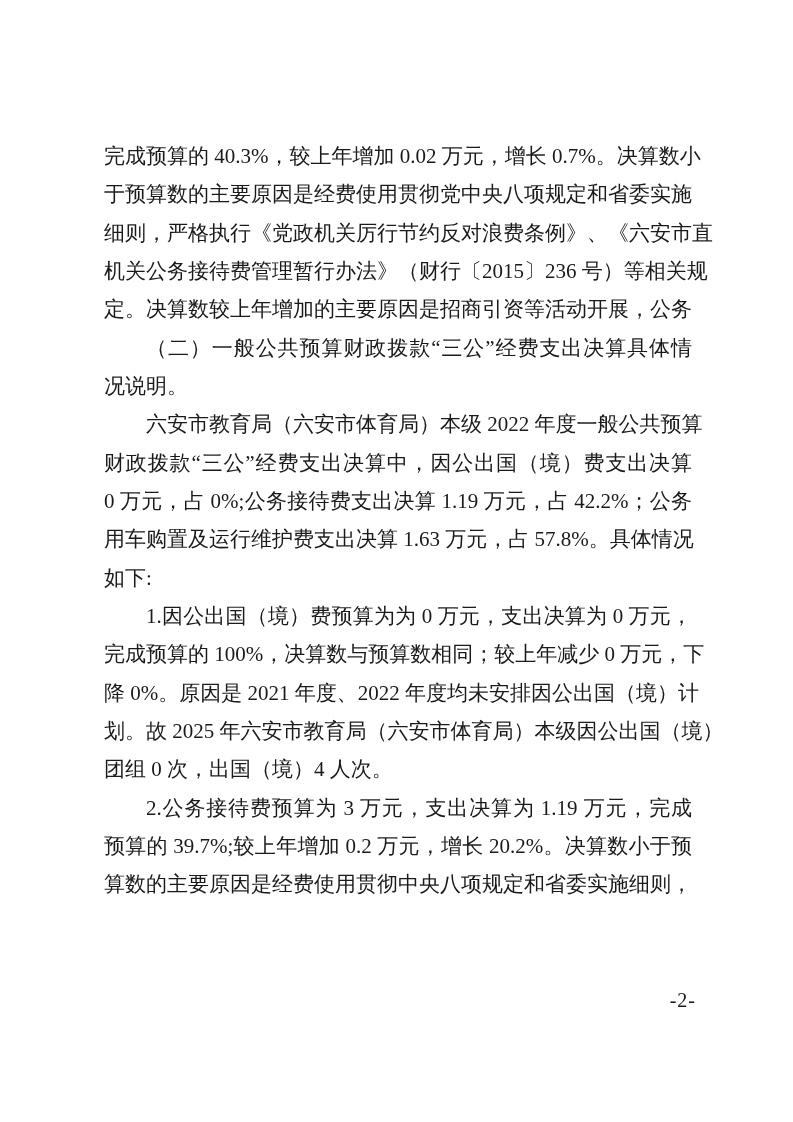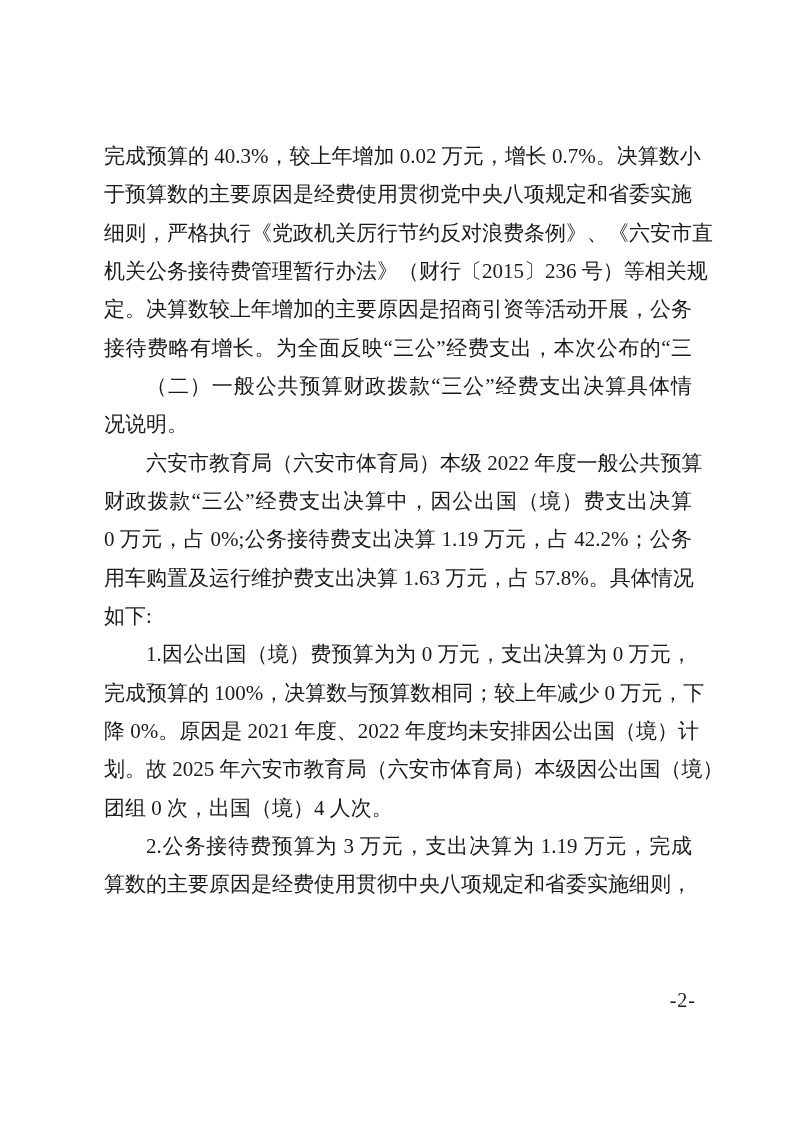--- a/index.html
+++ b/index.html
@@ -53,30 +53,30 @@
 </head>
 <body>
 
 <div class="page">
   <main class="text-block" id="text-block">
       <div class="line"><span class="seg">完成预算的 40.3%，较上年增加 0.02 万元，增长 0.7%。决算数小</span></div>
       <div class="line"><span class="seg">于预算数的主要原因是经费使用贯彻党中央八项规定和省委实施</span></div>
       <div class="line"><span class="seg">细则，严格执行《党政机关厉行节约反对浪费条例》、《六安市直</span></div>
       <div class="line"><span class="seg">机关公务接待费管理暂行办法》（财行〔2015〕236 号）等相关规</span></div>
       <div class="line"><span class="seg">定。决算数较上年增加的主要原因是招商引资等活动开展，公务</span></div>
-      <div class="line"><span class="seg">接待费略有增长。为全面反映“三公”经费支出，本次公布的“三</span></div>
       <div class="line indent"><span class="seg b">（二）一般公共预算财政拨款“三公”经费支出决算具体情</span></div>
       <div class="line end"><span class="seg b">况说明。</span></div>
       <div class="line indent"><span class="seg">六安市教育局（六安市体育局）本级 2022 年度一般公共预算</span></div>
       <div class="line"><span class="seg">财政拨款“三公”经费支出决算中，因公出国（境）费支出决算</span></div>
       <div class="line"><span class="seg">0 万元，占 0%;公务接待费支出决算 1.19 万元，占 42.2%；公务</span></div>
       <div class="line"><span class="seg">用车购置及运行维护费支出决算 1.63 万元，占 57.8%。具体情况</span></div>
       <div class="line end"><span class="seg">如下:</span></div>
       <div class="line indent"><span class="seg b">1.因公出国（境）费</span><span class="seg">预算为为 0 万元，支出决算为 0 万元，</span></div>
       <div class="line"><span class="seg">完成预算的 100%，决算数与预算数相同；较上年减少 0 万元，下</span></div>
       <div class="line"><span class="seg">降 0%。原因是 2021 年度、2022 年度均未安排因公出国（境）计</span></div>
       <div class="line"><span class="seg">划。故 2025 年六安市教育局（六安市体育局）本级因公出国（境）</span></div>
       <div class="line end"><span class="seg">团组 0 次，出国（境）4 人次。</span></div>
       <div class="line indent"><span class="seg b">2.公务接待费</span><span class="seg">预算为 3 万元，支出决算为 1.19 万元，完成</span></div>
+      <div class="line"><span class="seg">预算的 39.7%;较上年增加 0.2 万元，增长 20.2%。决算数小于预</span></div>
       <div class="line"><span class="seg">算数的主要原因是经费使用贯彻中央八项规定和省委实施细则，</span></div>
     </main>
   <div class="page-number">-2-</div>
 </div>
 
 </body></html>

